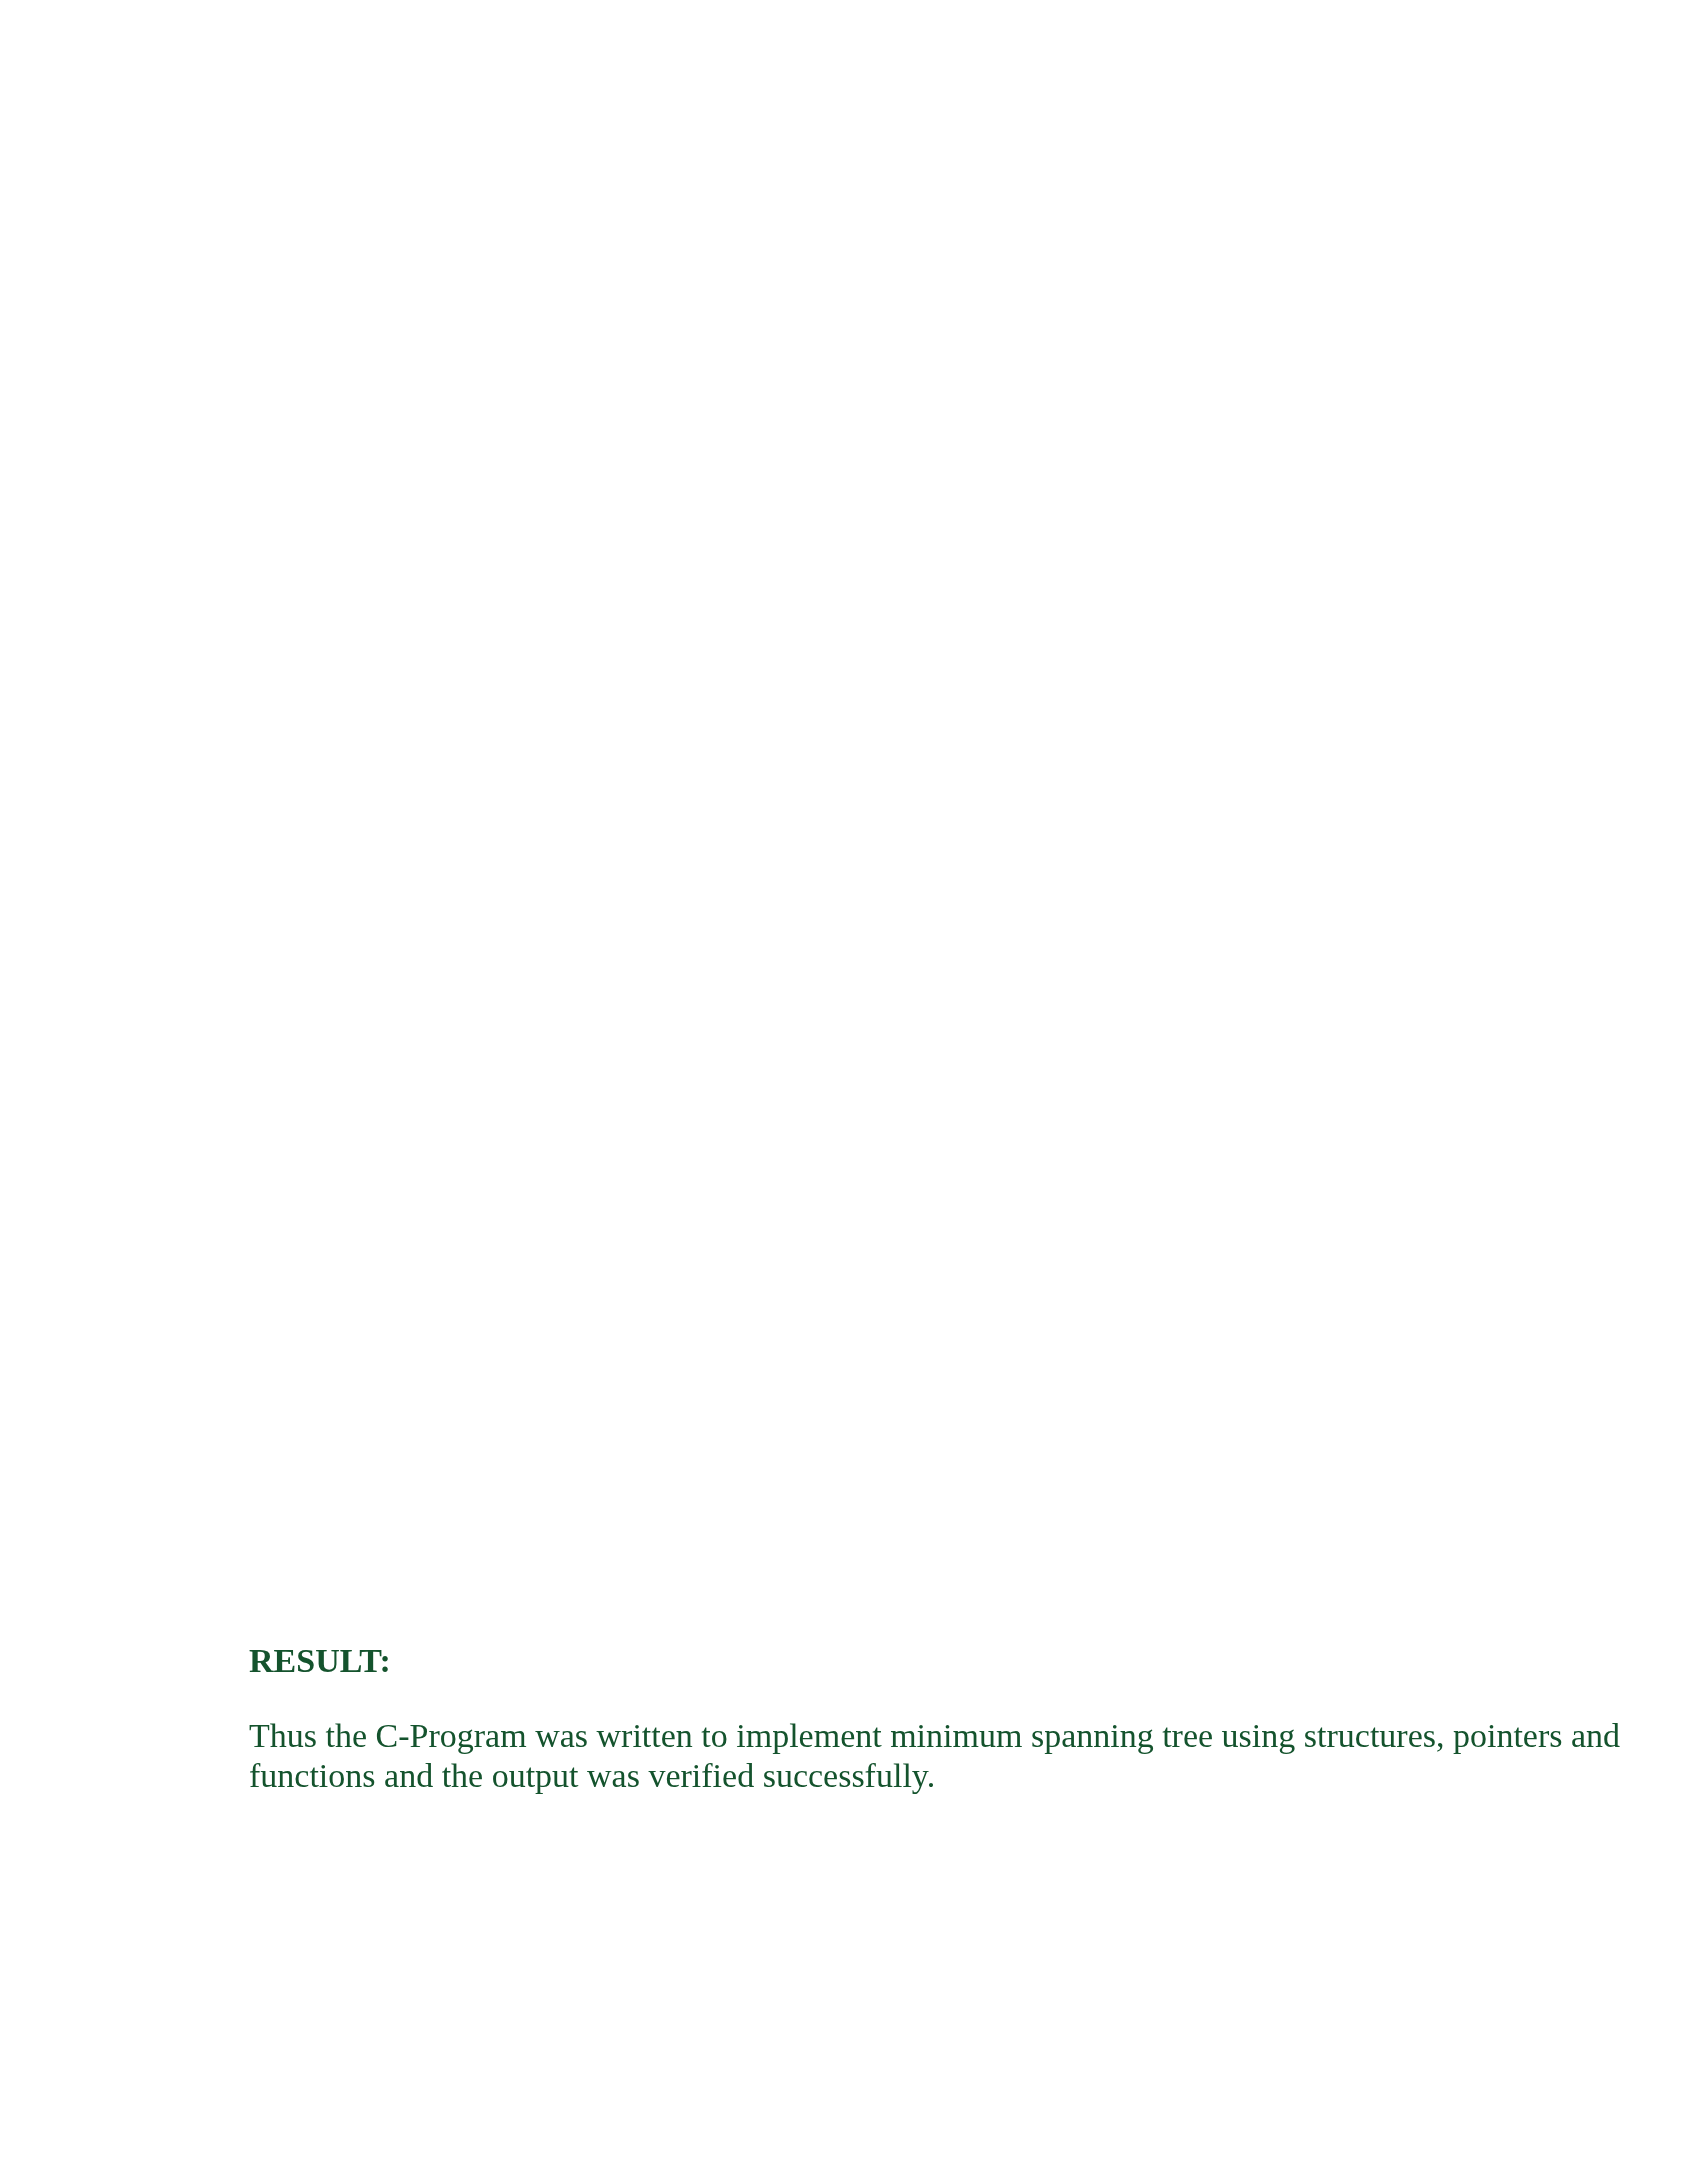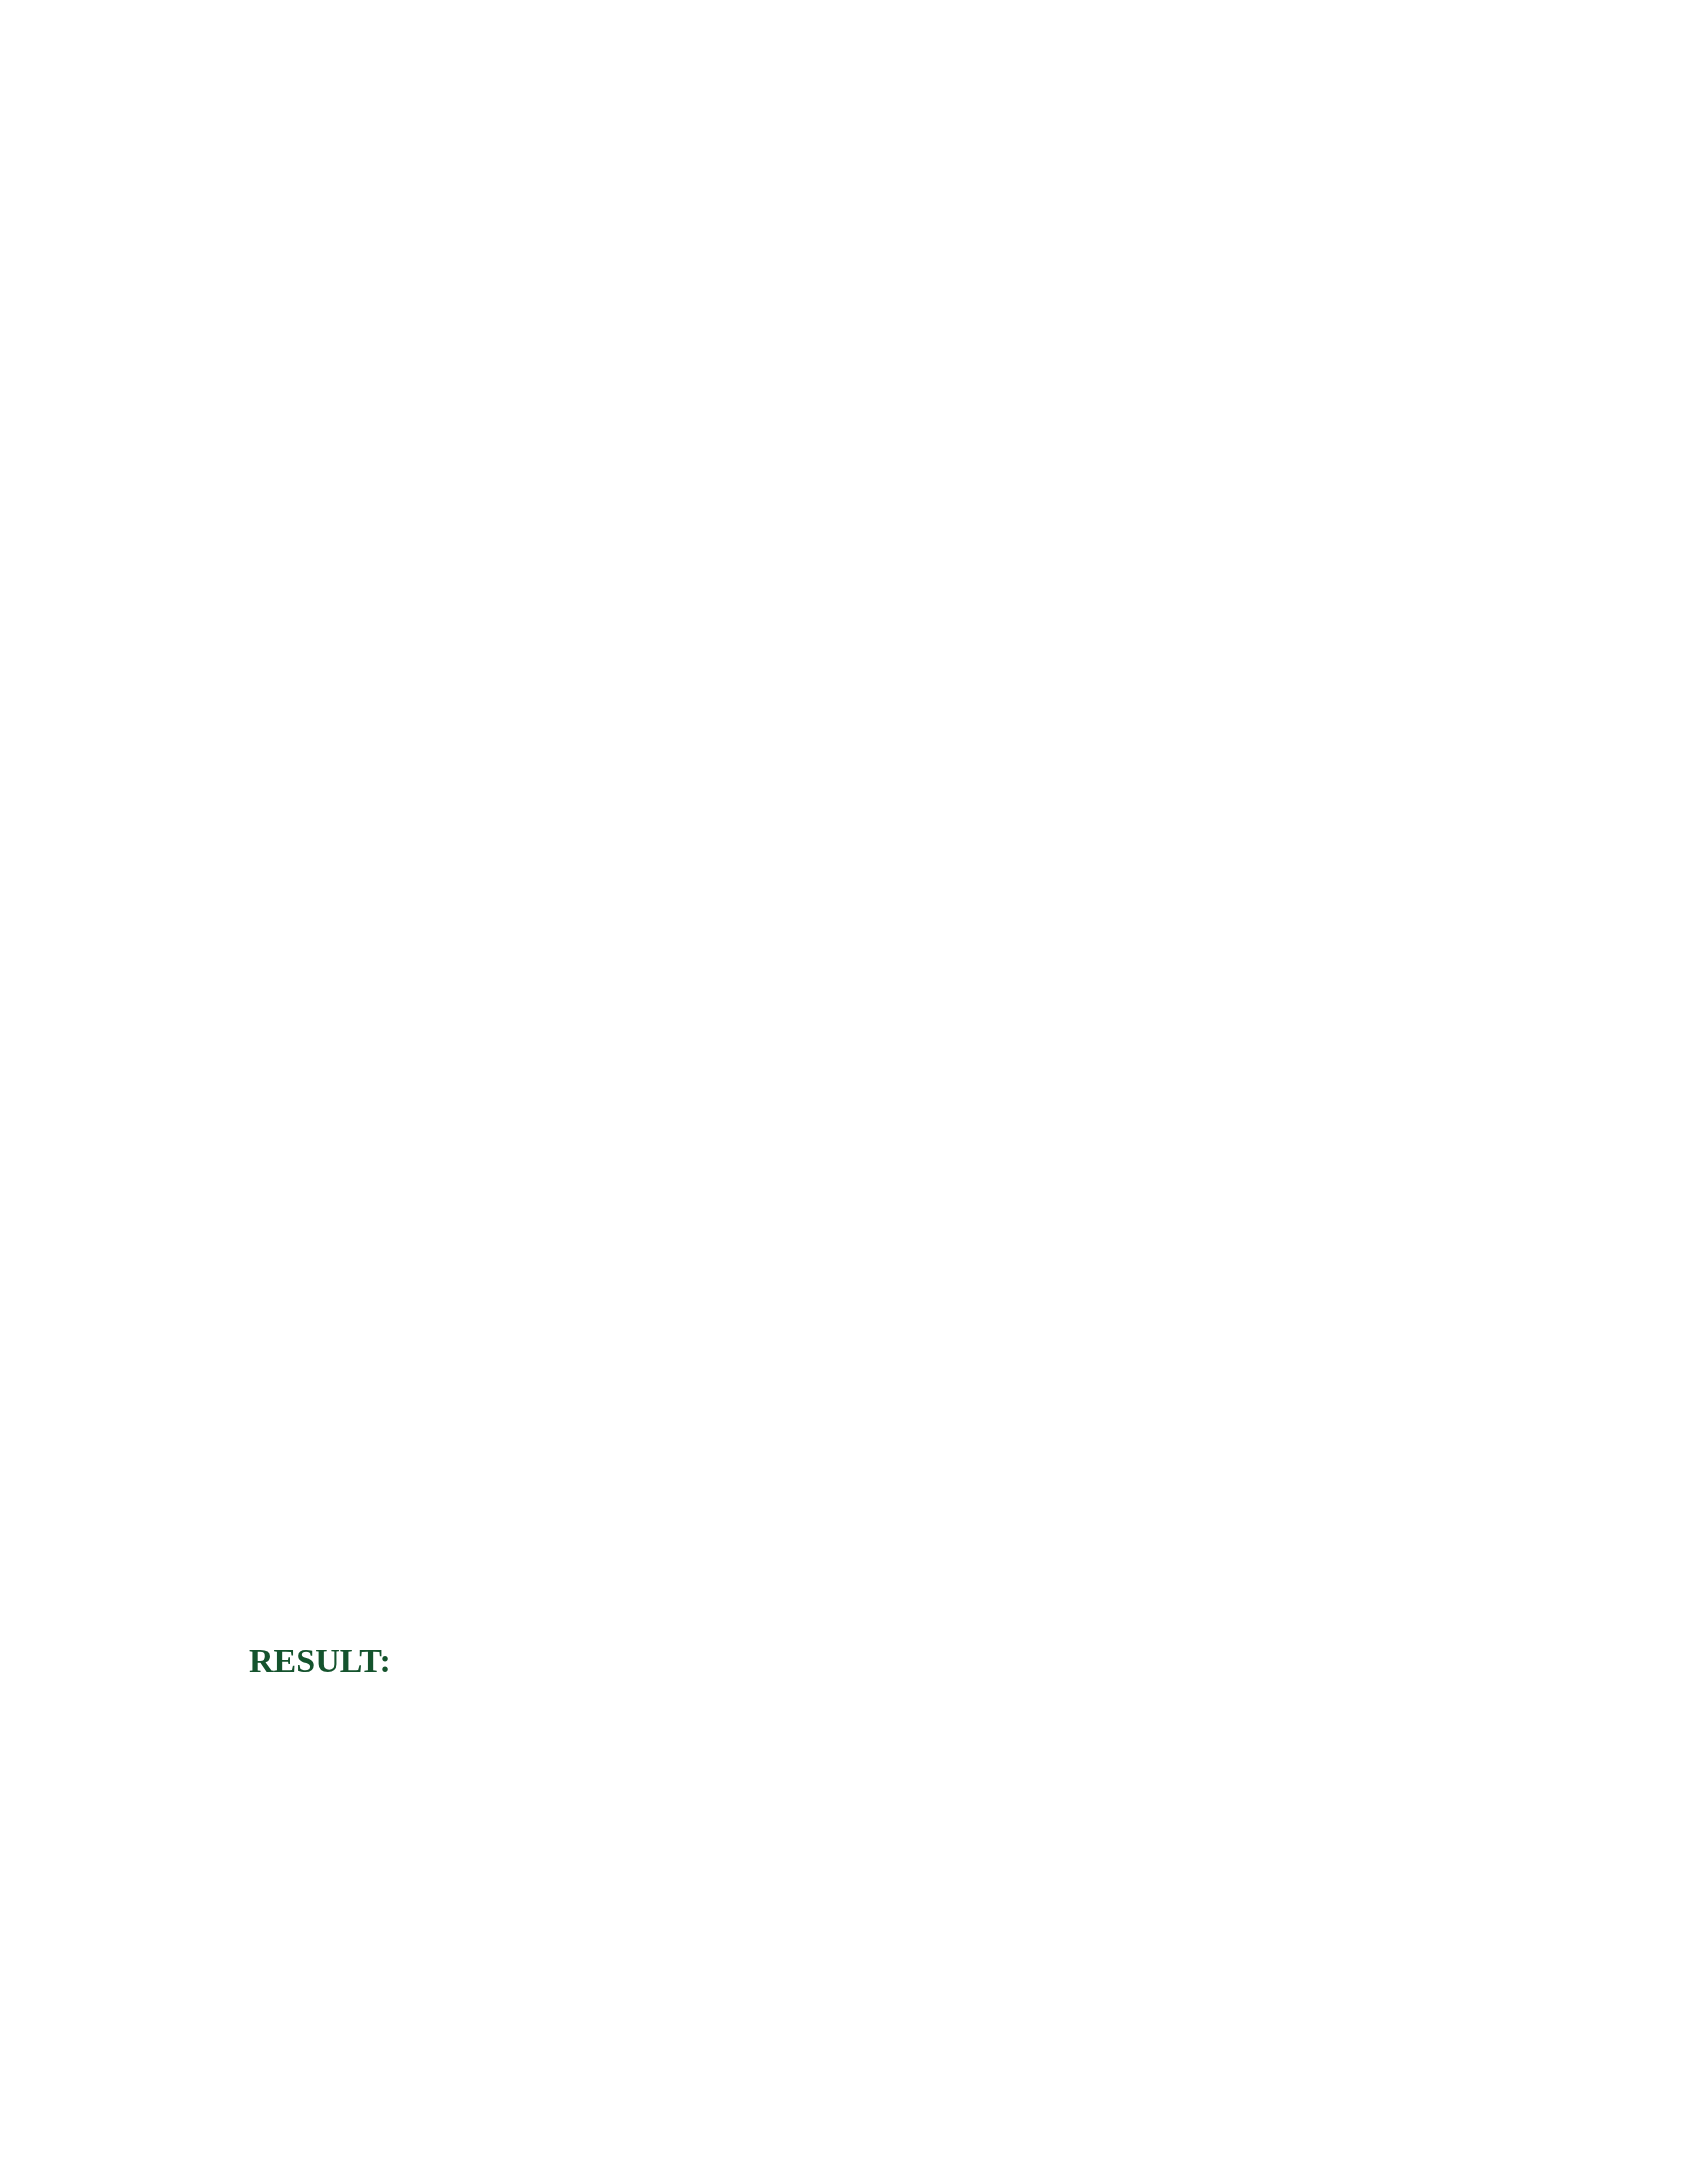--- a/index.html
+++ b/index.html
@@ -35,15 +35,16 @@
     font-weight: normal;
     line-height: 1.16;
   }
 </style>
 </head>
 <body>
 
 <div class="page">
   <section class="result-block">
     <h2 class="result-heading">RESULT:</h2>
+    <p class="result-paragraph">Thus the C-Program was written to implement minimum spanning tree using structures, pointers and functions and the output was verified successfully.</p>
   </section>
 </div>
 
 
 </body></html>

